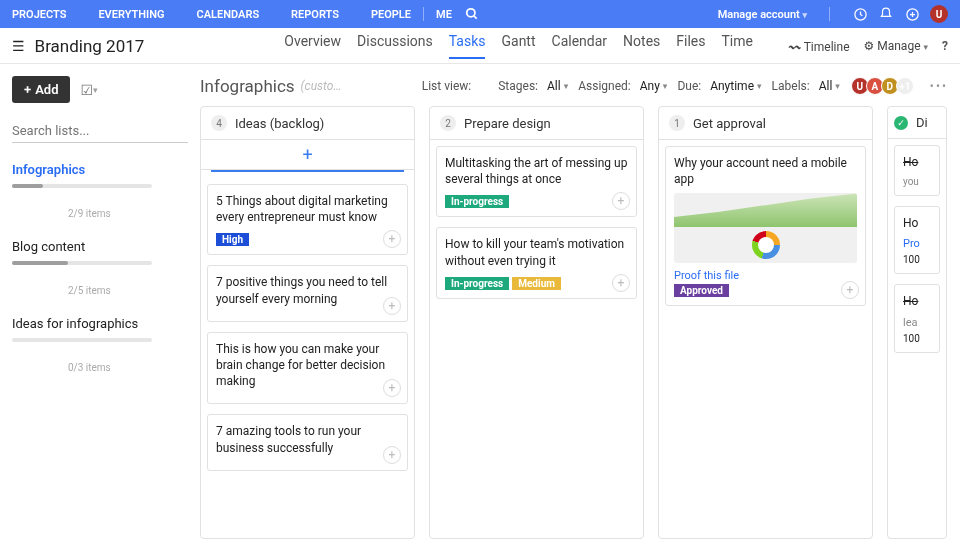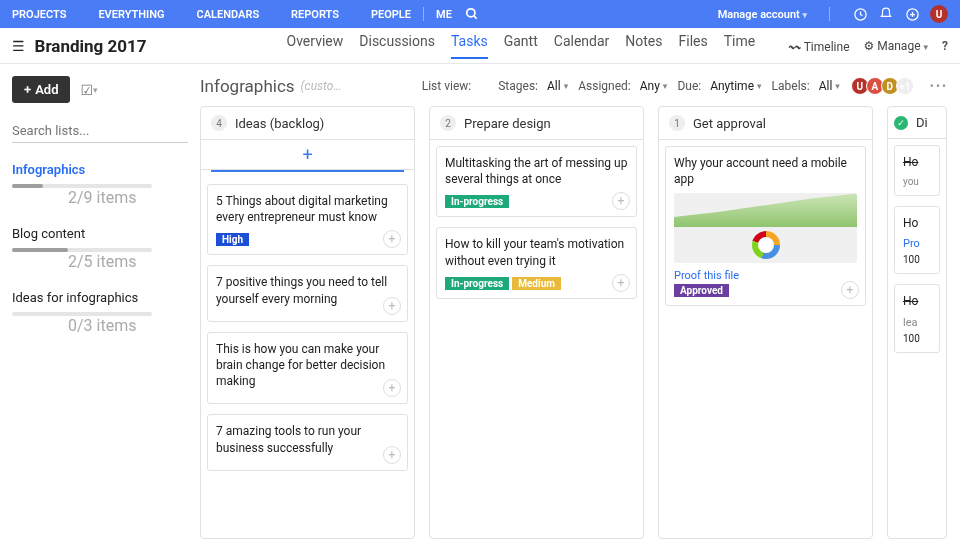--- a/index.html
+++ b/index.html
@@ -6,38 +6,38 @@
 body{width:960px;height:549px;overflow:hidden;background:#fff;color:#222;font-size:13px}
 .topbar{background:#4a7cf6;height:28px;display:flex;align-items:center;padding:0 12px;color:#fff;font-size:11px;font-weight:600}
 .topbar .nav{display:flex;gap:32px}
 .topbar .nav span{cursor:pointer}
 .topbar .divider{width:1px;height:14px;background:rgba(255,255,255,.4);margin:0 12px}
 .topbar .right{margin-left:auto;display:flex;align-items:center;gap:10px}
 .topbar .icon{width:16px;height:16px;display:inline-flex;align-items:center;justify-content:center}
 .avatar-circle{width:18px;height:18px;border-radius:50%;background:#b5322a;color:#fff;display:flex;align-items:center;justify-content:center;font-size:10px;font-weight:700}
 .subhead{height:36px;display:flex;align-items:center;padding:0 12px;border-bottom:1px solid #e7e7e7}
 .subhead .ham{margin-right:10px;font-size:14px}
-.subhead .title{font-size:17px;font-weight:700}
+.subhead .title{font-size:17px;font-weight:400}
 .subhead .tabs{display:flex;gap:16px;margin-left:140px}
 .subhead .tab{font-size:14px;color:#555;padding-bottom:8px;cursor:pointer}
 .subhead .tab.active{color:#2a6df5;border-bottom:2px solid #2a6df5}
 .subhead .rightctl{margin-left:auto;display:flex;align-items:center;gap:14px;color:#444;font-size:12px}
 .subhead .pulse{font-size:12px}
 .main{display:flex;height:calc(549px - 64px)}
 .sidebar{width:200px;padding:12px;flex-shrink:0}
 .addbtn{background:#333;color:#fff;border:none;padding:6px 12px;border-radius:3px;font-size:13px;font-weight:600;display:inline-flex;align-items:center;gap:4px;cursor:pointer}
 .sidebar .toprow{display:flex;align-items:center;gap:10px;margin-bottom:16px}
 .chkdrop{display:inline-flex;align-items:center;color:#777;font-size:14px}
 .search{border:none;border-bottom:1px solid #ccc;width:100%;padding:4px 0;font-size:13px;color:#8b5cf6;outline:none;margin-bottom:16px}
 .listitem{margin-bottom:16px}
 .listitem .lname{font-size:13px;padding:3px 0;cursor:pointer}
 .listitem.active .lname{color:#2a6df5;font-weight:600}
 .listitem .bar{height:4px;background:#e5e5e5;width:140px;border-radius:2px;margin-top:4px;position:relative}
 .listitem .bar .fill{position:absolute;left:0;top:0;height:100%;background:#9e9e9e;border-radius:2px}
-.listitem .count{font-size:16px;color:#aaa;margin-top:0;display:inline-block;margin-left:56px}
+.listitem .count{font-size:10px;color:#aaa;margin-top:20px;display:inline-block;margin-left:56px}
 .content{flex:1;padding:8px 12px 0 0;display:flex;flex-direction:column;overflow:hidden}
 .boardhead{display:flex;align-items:center;padding:4px 0 10px;gap:6px}
 .boardhead .btitle{font-size:17px;color:#555}
 .boardhead .bsub{color:#bbb;font-style:italic;font-size:12px;white-space:nowrap;overflow:hidden;text-overflow:ellipsis;max-width:44px}
 .boardhead .filters{margin-left:auto;display:flex;align-items:center;gap:10px;font-size:12px;color:#555}
 .boardhead .filters .fl{display:flex;align-items:center;gap:3px}
 .boardhead .filters .fv{color:#222}
 .listview-grid{display:grid;grid-template-columns:repeat(3,4px);grid-gap:1px}
 .avstack{display:flex;margin-left:4px}
 .avstack .av{width:18px;height:18px;border-radius:50%;color:#fff;font-size:10px;font-weight:700;display:flex;align-items:center;justify-content:center;margin-left:-3px;border:1px solid #fff}

